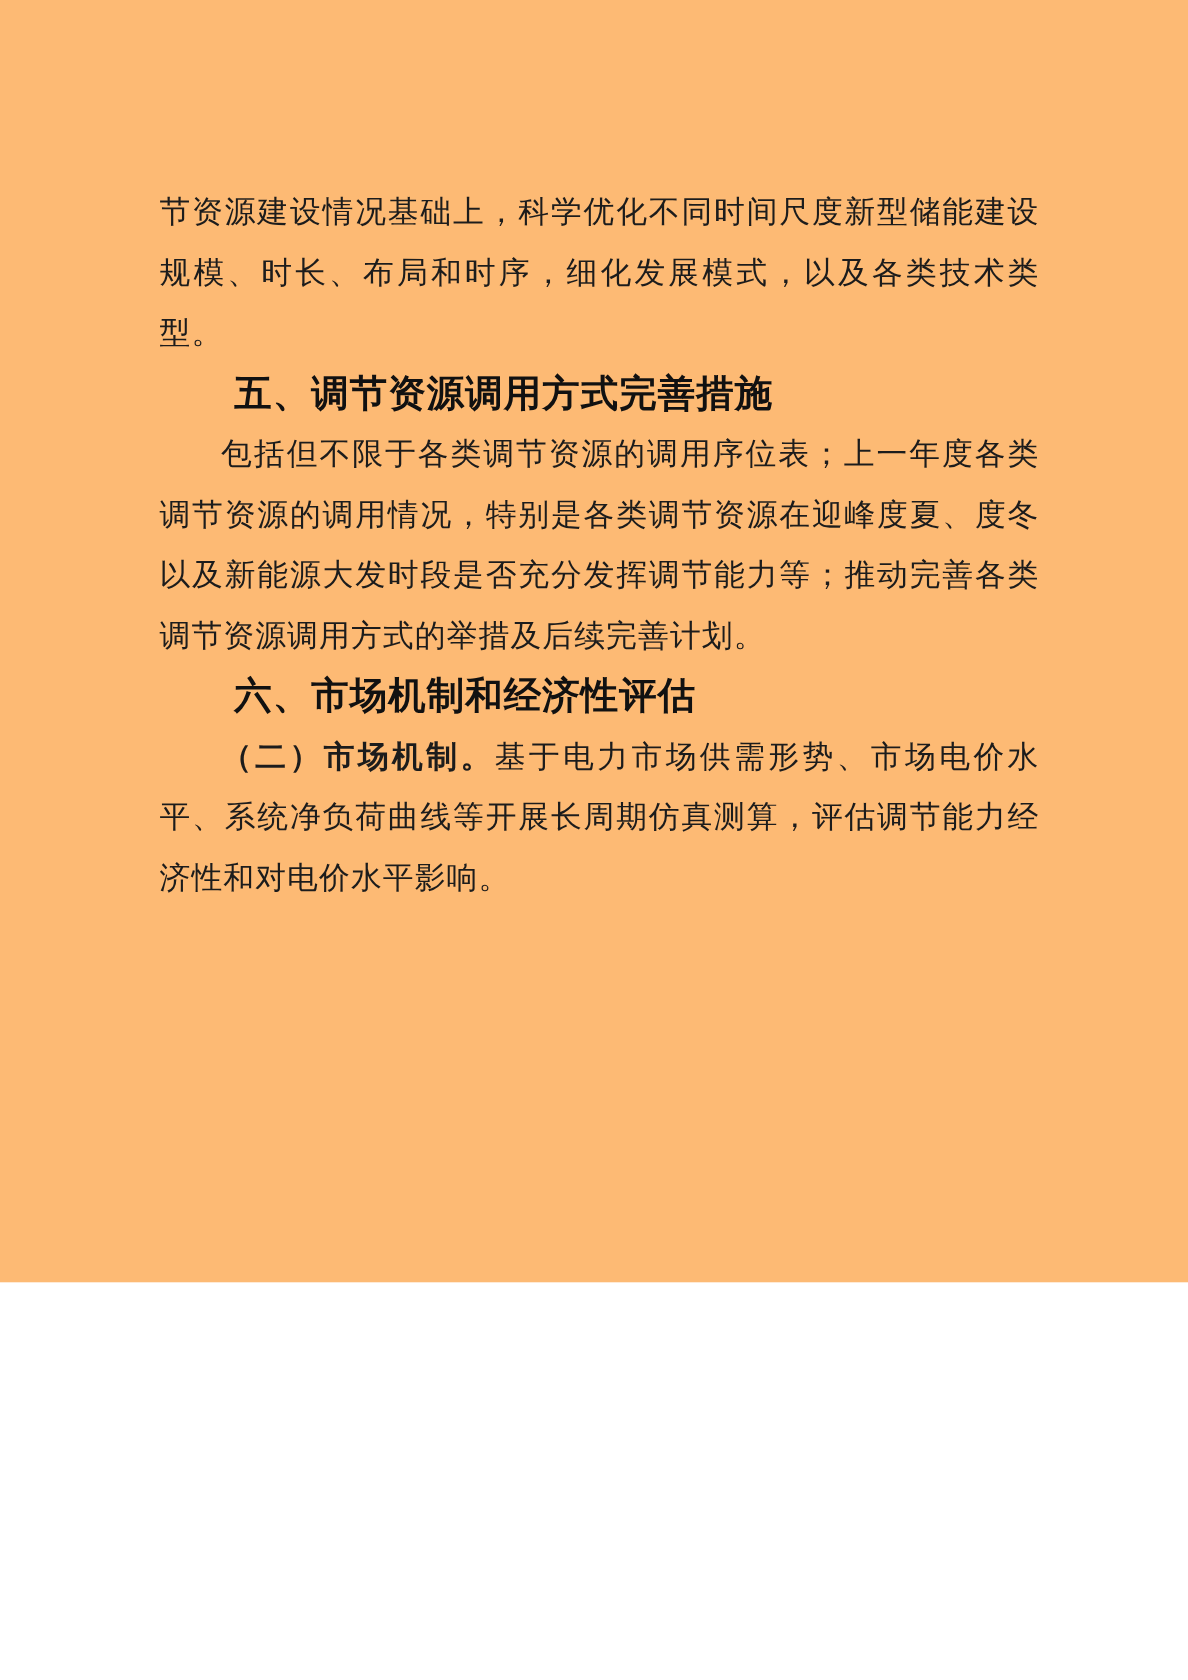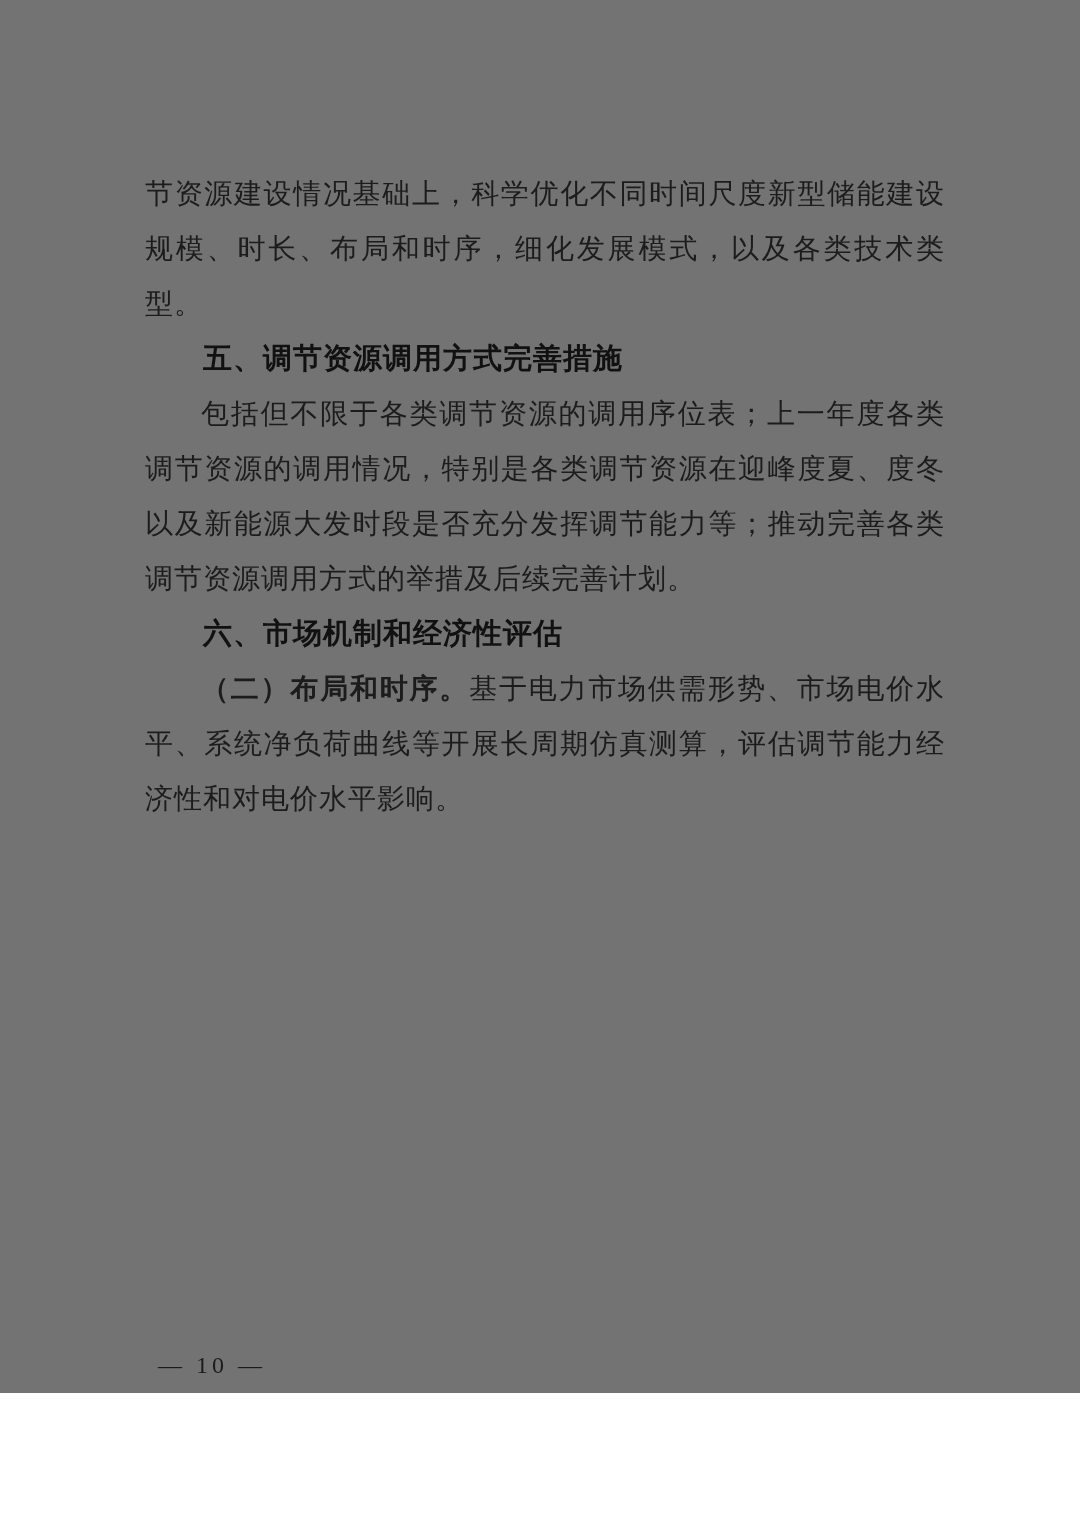--- a/index.html
+++ b/index.html
@@ -3,22 +3,22 @@
 <meta charset="utf-8">
 <style>
   html, body {
     margin: 0;
     padding: 0;
     background: #ffffff;
   }
   .page {
     position: relative;
     width: 1080px;
-    height: 1393px;
-    background: #737373;
+    height: 1166px;
+    background: #fdba74;
     overflow: hidden;
     font-family: "Liberation Serif", "DejaVu Serif", serif;
     color: #1c1c1c;
   }
   .content {
     position: absolute;
     left: 145px;
     top: 166px;
     width: 800px;
   }
@@ -30,21 +30,21 @@
     text-align: justify;
     text-justify: inter-ideograph;
     text-indent: 2em;
     font-weight: 400;
   }
   .para.no-indent {
     text-indent: 0;
   }
   .heading {
     margin: 0;
-    font-size: 29px;
+    font-size: 34px;
     line-height: 55px;
     letter-spacing: 1px;
     text-indent: 2em;
     font-weight: 700;
     font-family: "Liberation Sans", "DejaVu Sans", sans-serif;
     color: #111111;
   }
   .lead {
     font-weight: 700;
     font-family: "Liberation Serif", "DejaVu Serif", serif;
@@ -67,20 +67,20 @@
 
     <p class="para no-indent"><span>节资源建设情况基础上，科学优化不同时间尺度新型储能建设规模、时长、布局和时序，细化发展模式，以及各类技术类型。</span></p>
 
     <h2 class="heading"><span>五、调节资源调用方式完善措施</span></h2>
 
     <p class="para"><span>包括但不限于各类调节资源的调用序位表；上一年度各类调节资源的调用情况，特别是各类调节资源在迎峰度夏、度冬以及新能源大发时段是否充分发挥调节能力等；推动完善各类调节资源调用方式的举措及后续完善计划。</span></p>
 
     <h2 class="heading"><span>六、市场机制和经济性评估</span></h2>
 
 
-    <p class="para"><span class="lead">（二）布局和时序。</span><span>基于电力市场供需形势、市场电价水平、系统净负荷曲线等开展长周期仿真测算，评估调节能力经济性和对电价水平影响。</span></p>
+    <p class="para"><span class="lead">（二）市场机制。</span><span>基于电力市场供需形势、市场电价水平、系统净负荷曲线等开展长周期仿真测算，评估调节能力经济性和对电价水平影响。</span></p>
 
 
 
   </div>
 
   <div class="page-number">— 10 —</div>
 </div>
 
 </body></html>

